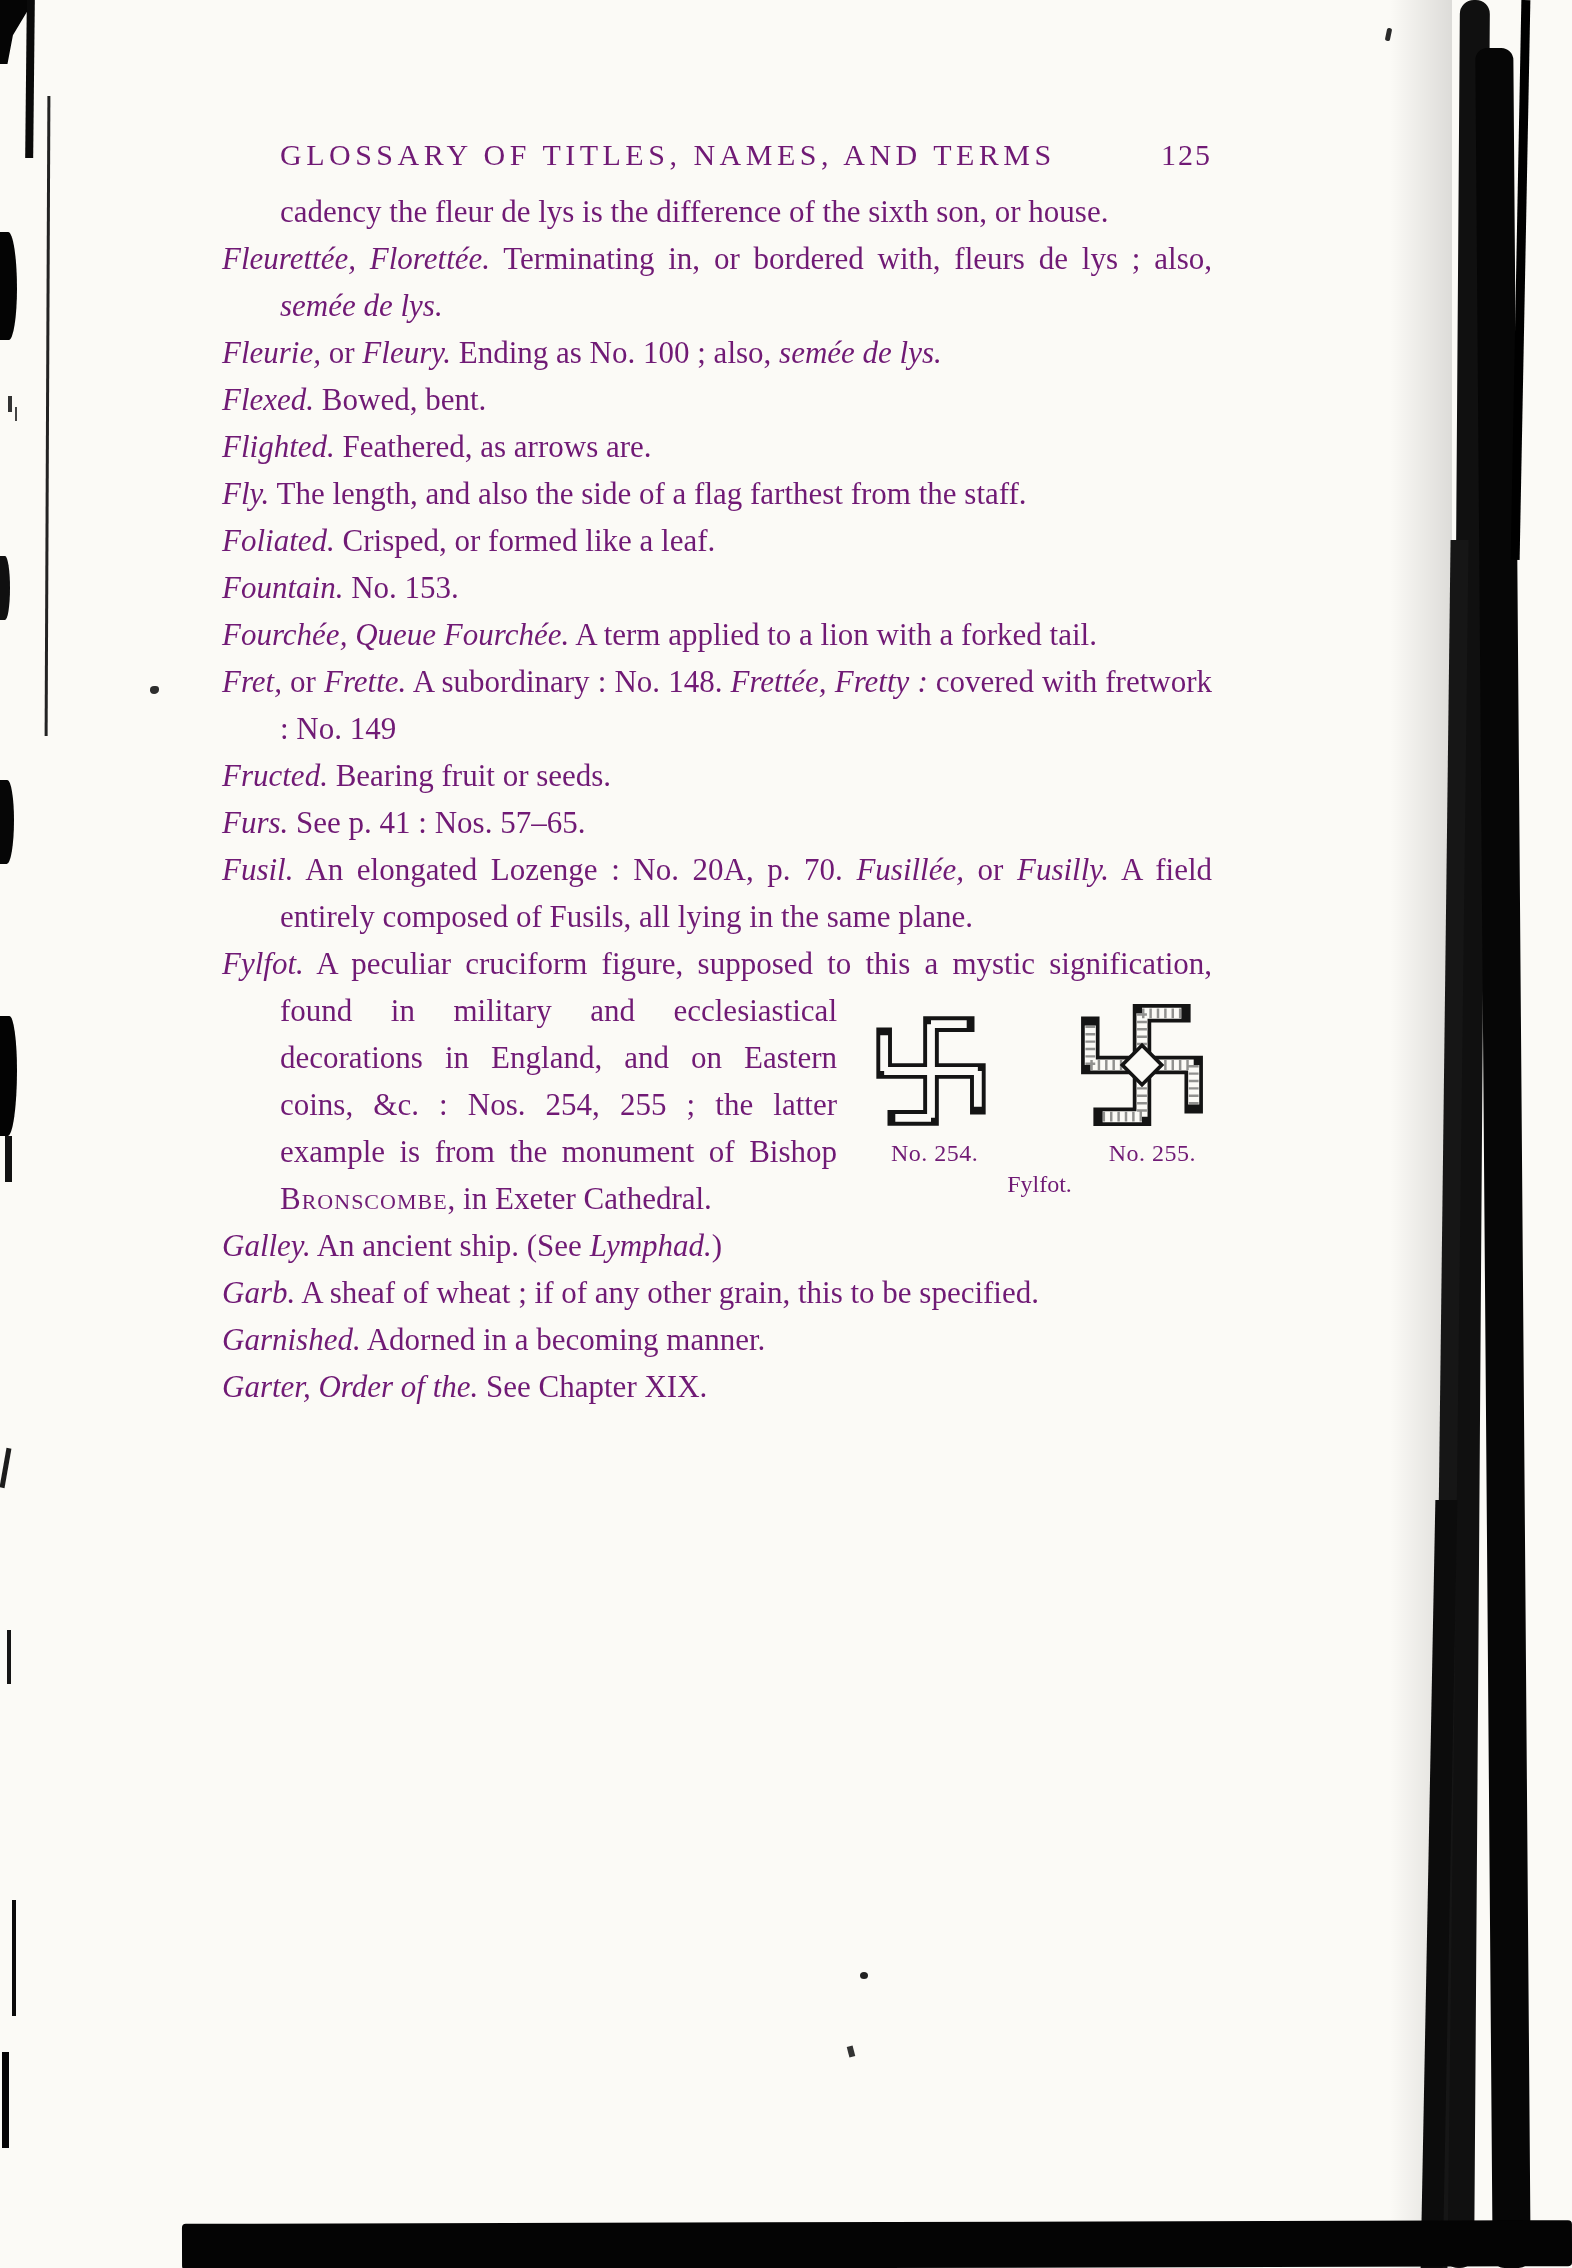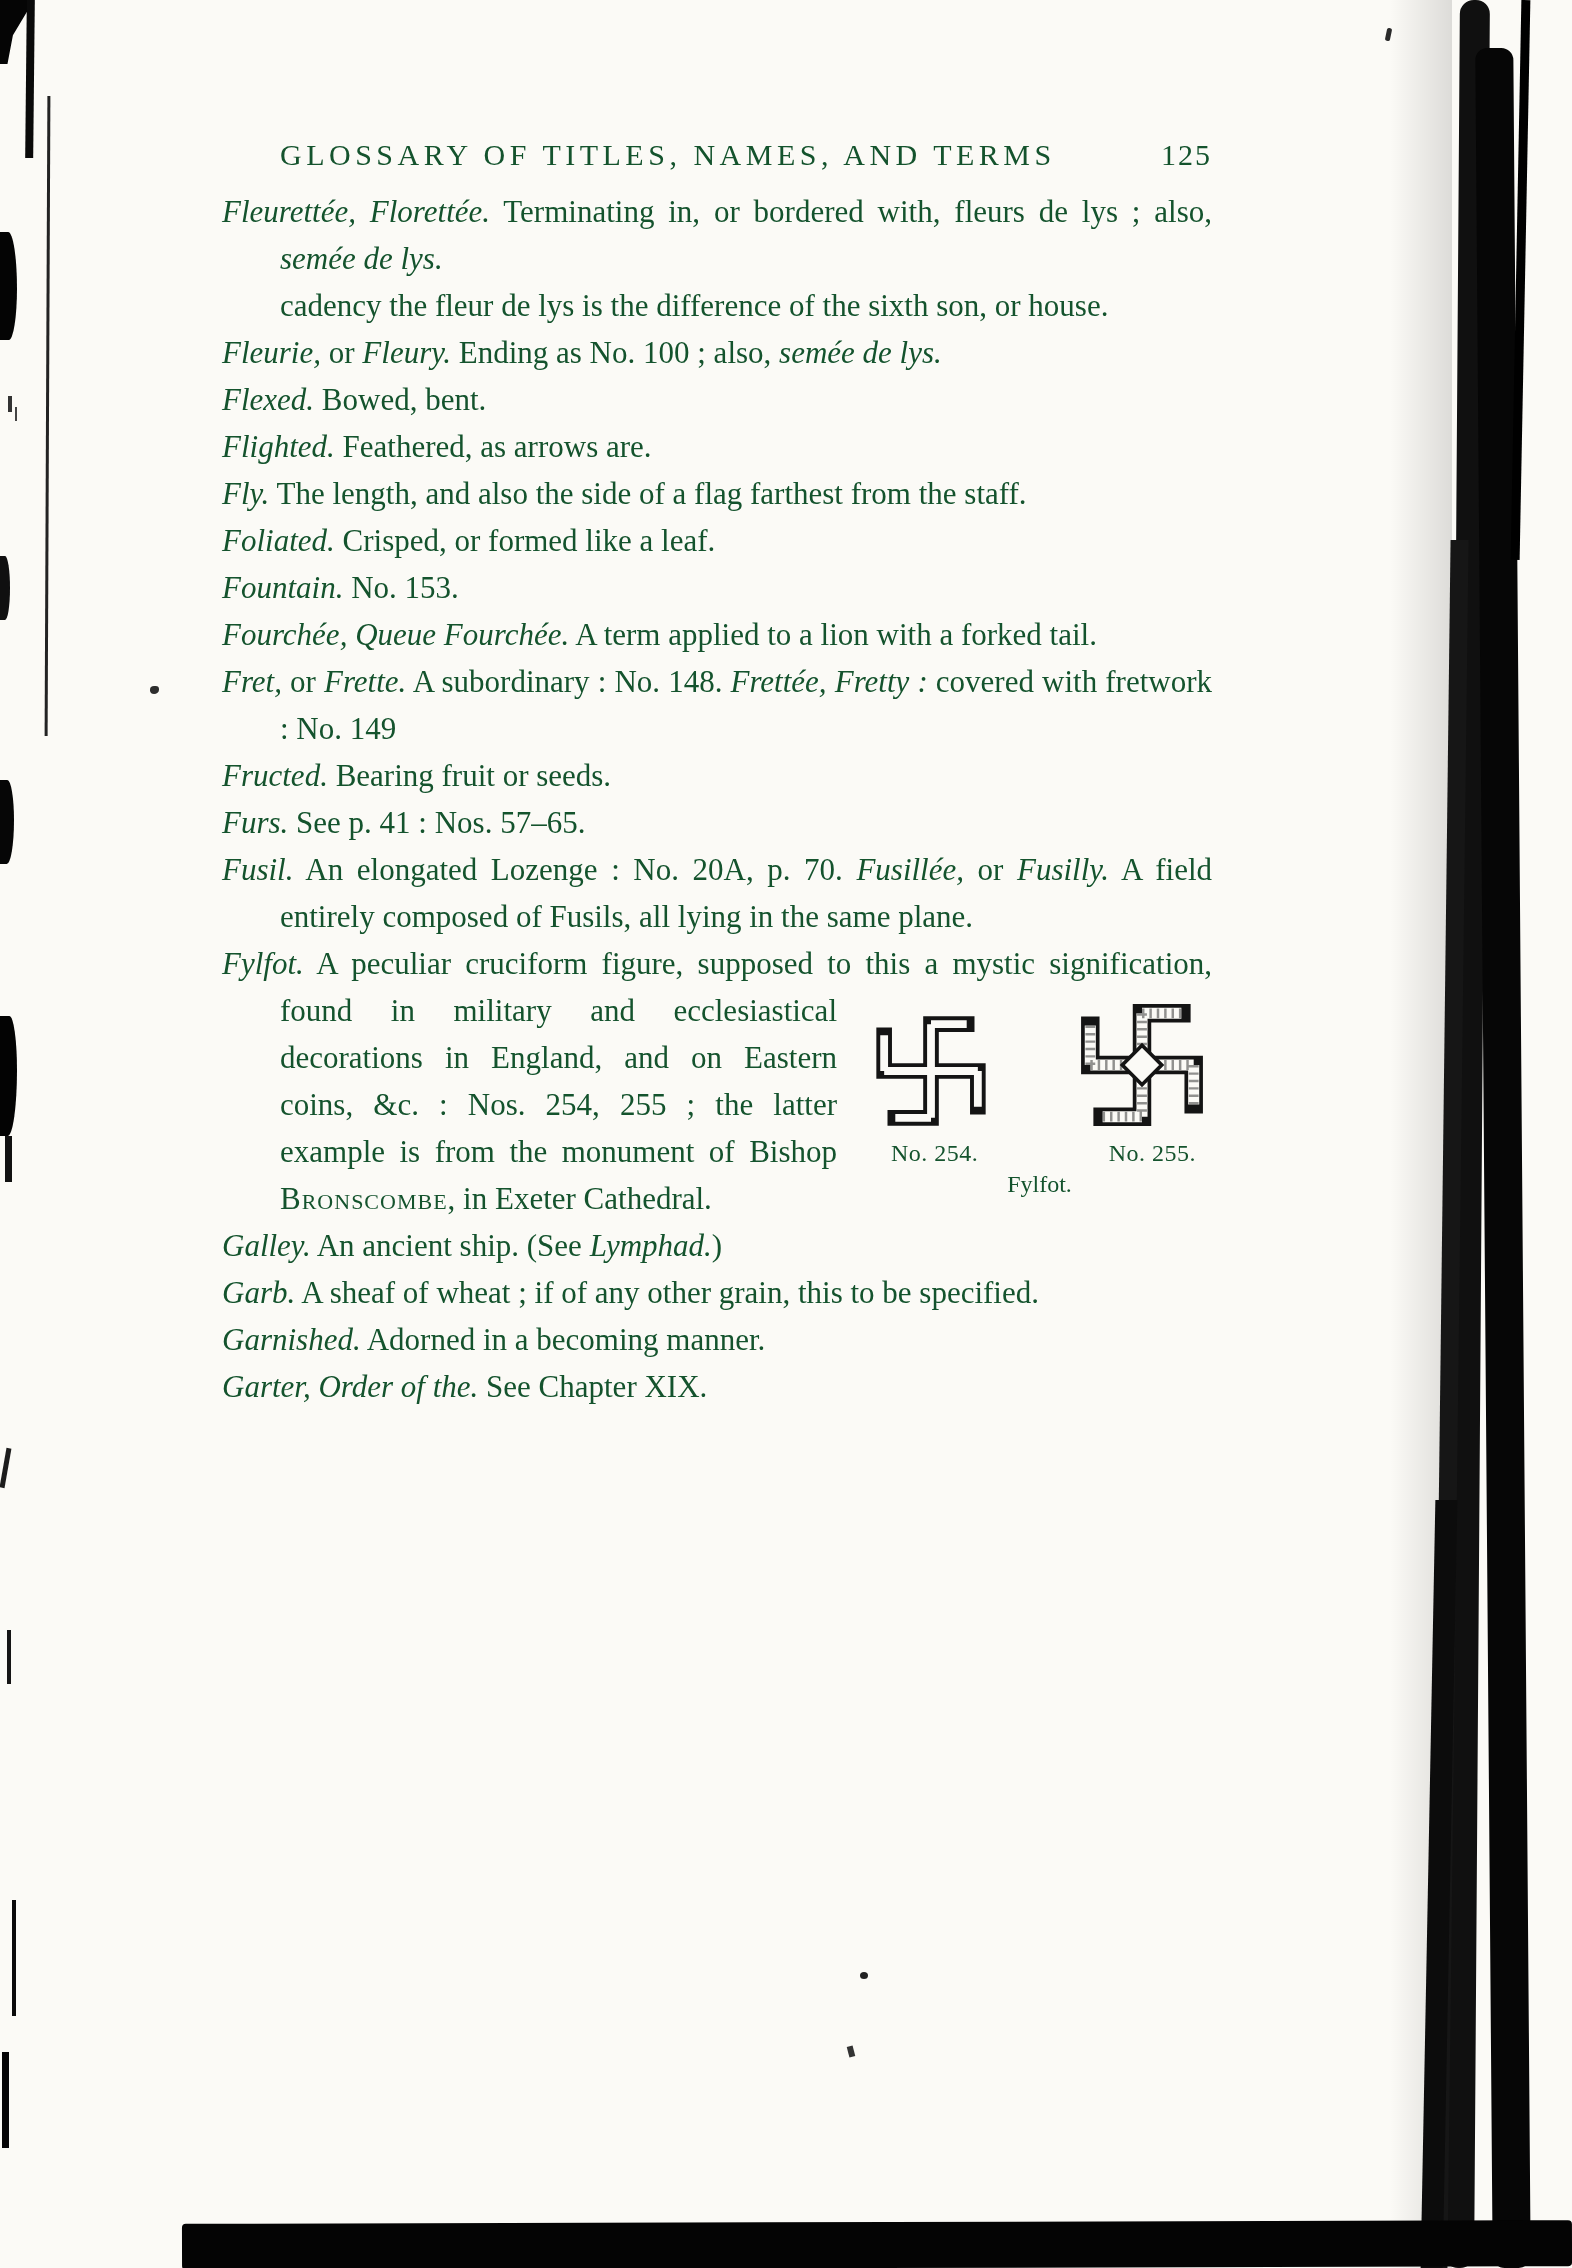--- a/index.html
+++ b/index.html
@@ -1,20 +1,20 @@
 <!DOCTYPE html>
 <html><head>
 <meta charset="utf-8">
 <style>
   * { margin:0; padding:0; box-sizing:border-box; }
   html,body { background:#ffffff; }
   .scan {
     position:relative; width:1572px; height:2268px;
     background:#fbfaf6; overflow:hidden;
-    font-family:"Liberation Serif", serif; color:#14532d;padding-left:38px;
+    font-family:"Liberation Serif", serif; color:#701a75;padding-left:38px;
   }
   .content { position:absolute; left:222px; top:138px; width:990px; }
   .pg-header {
     display:flex; justify-content:space-between; align-items:baseline;
     margin-left:58px; margin-bottom:16px;
     font-size:30px; letter-spacing:4.5px; white-space:nowrap;
   }
   .pg-header .num { letter-spacing:2px; }
   .entry {
     font-size:31px; line-height:47px; text-align:justify;
@@ -40,22 +40,22 @@
 <body>
 
 <div class="scan">
 
   <div class="content">
     <div class="pg-header">
       <span>GLOSSARY OF TITLES, NAMES, AND TERMS</span>
       <span class="num">125</span>
     </div>
     <div id="entries">
+        <p class="entry cont"><span>cadency the fleur de lys is the difference of the sixth son, or house.</span></p>
         <p class="entry"><span class="it">Fleurettée, Florettée.</span><span> Terminating in, or bordered with, fleurs de lys ; also, </span><span class="it">semée de lys.</span></p>
-        <p class="entry cont"><span>cadency the fleur de lys is the difference of the sixth son, or house.</span></p>
         <p class="entry"><span class="it">Fleurie,</span><span> or </span><span class="it">Fleury.</span><span> Ending as No. 100 ; also, </span><span class="it">semée de lys.</span></p>
         <p class="entry"><span class="it">Flexed.</span><span> Bowed, bent.</span></p>
         <p class="entry"><span class="it">Flighted.</span><span> Feathered, as arrows are.</span></p>
         <p class="entry"><span class="it">Fly.</span><span> The length, and also the side of a flag farthest from the staff.</span></p>
         <p class="entry"><span class="it">Foliated.</span><span> Crisped, or formed like a leaf.</span></p>
         <p class="entry"><span class="it">Fountain.</span><span> No. 153.</span></p>
         <p class="entry"><span class="it">Fourchée, Queue Fourchée.</span><span> A term applied to a lion with a forked tail.</span></p>
         <p class="entry"><span class="it">Fret,</span><span> or </span><span class="it">Frette.</span><span> A subordinary : No. 148.  </span><span class="it">Frettée, Fretty :</span><span> covered with fretwork : No. 149</span></p>
         <p class="entry"><span class="it">Fructed.</span><span> Bearing fruit or seeds.</span></p>
         <p class="entry"><span class="it">Furs.</span><span> See p. 41 : Nos. 57–65.</span></p>

